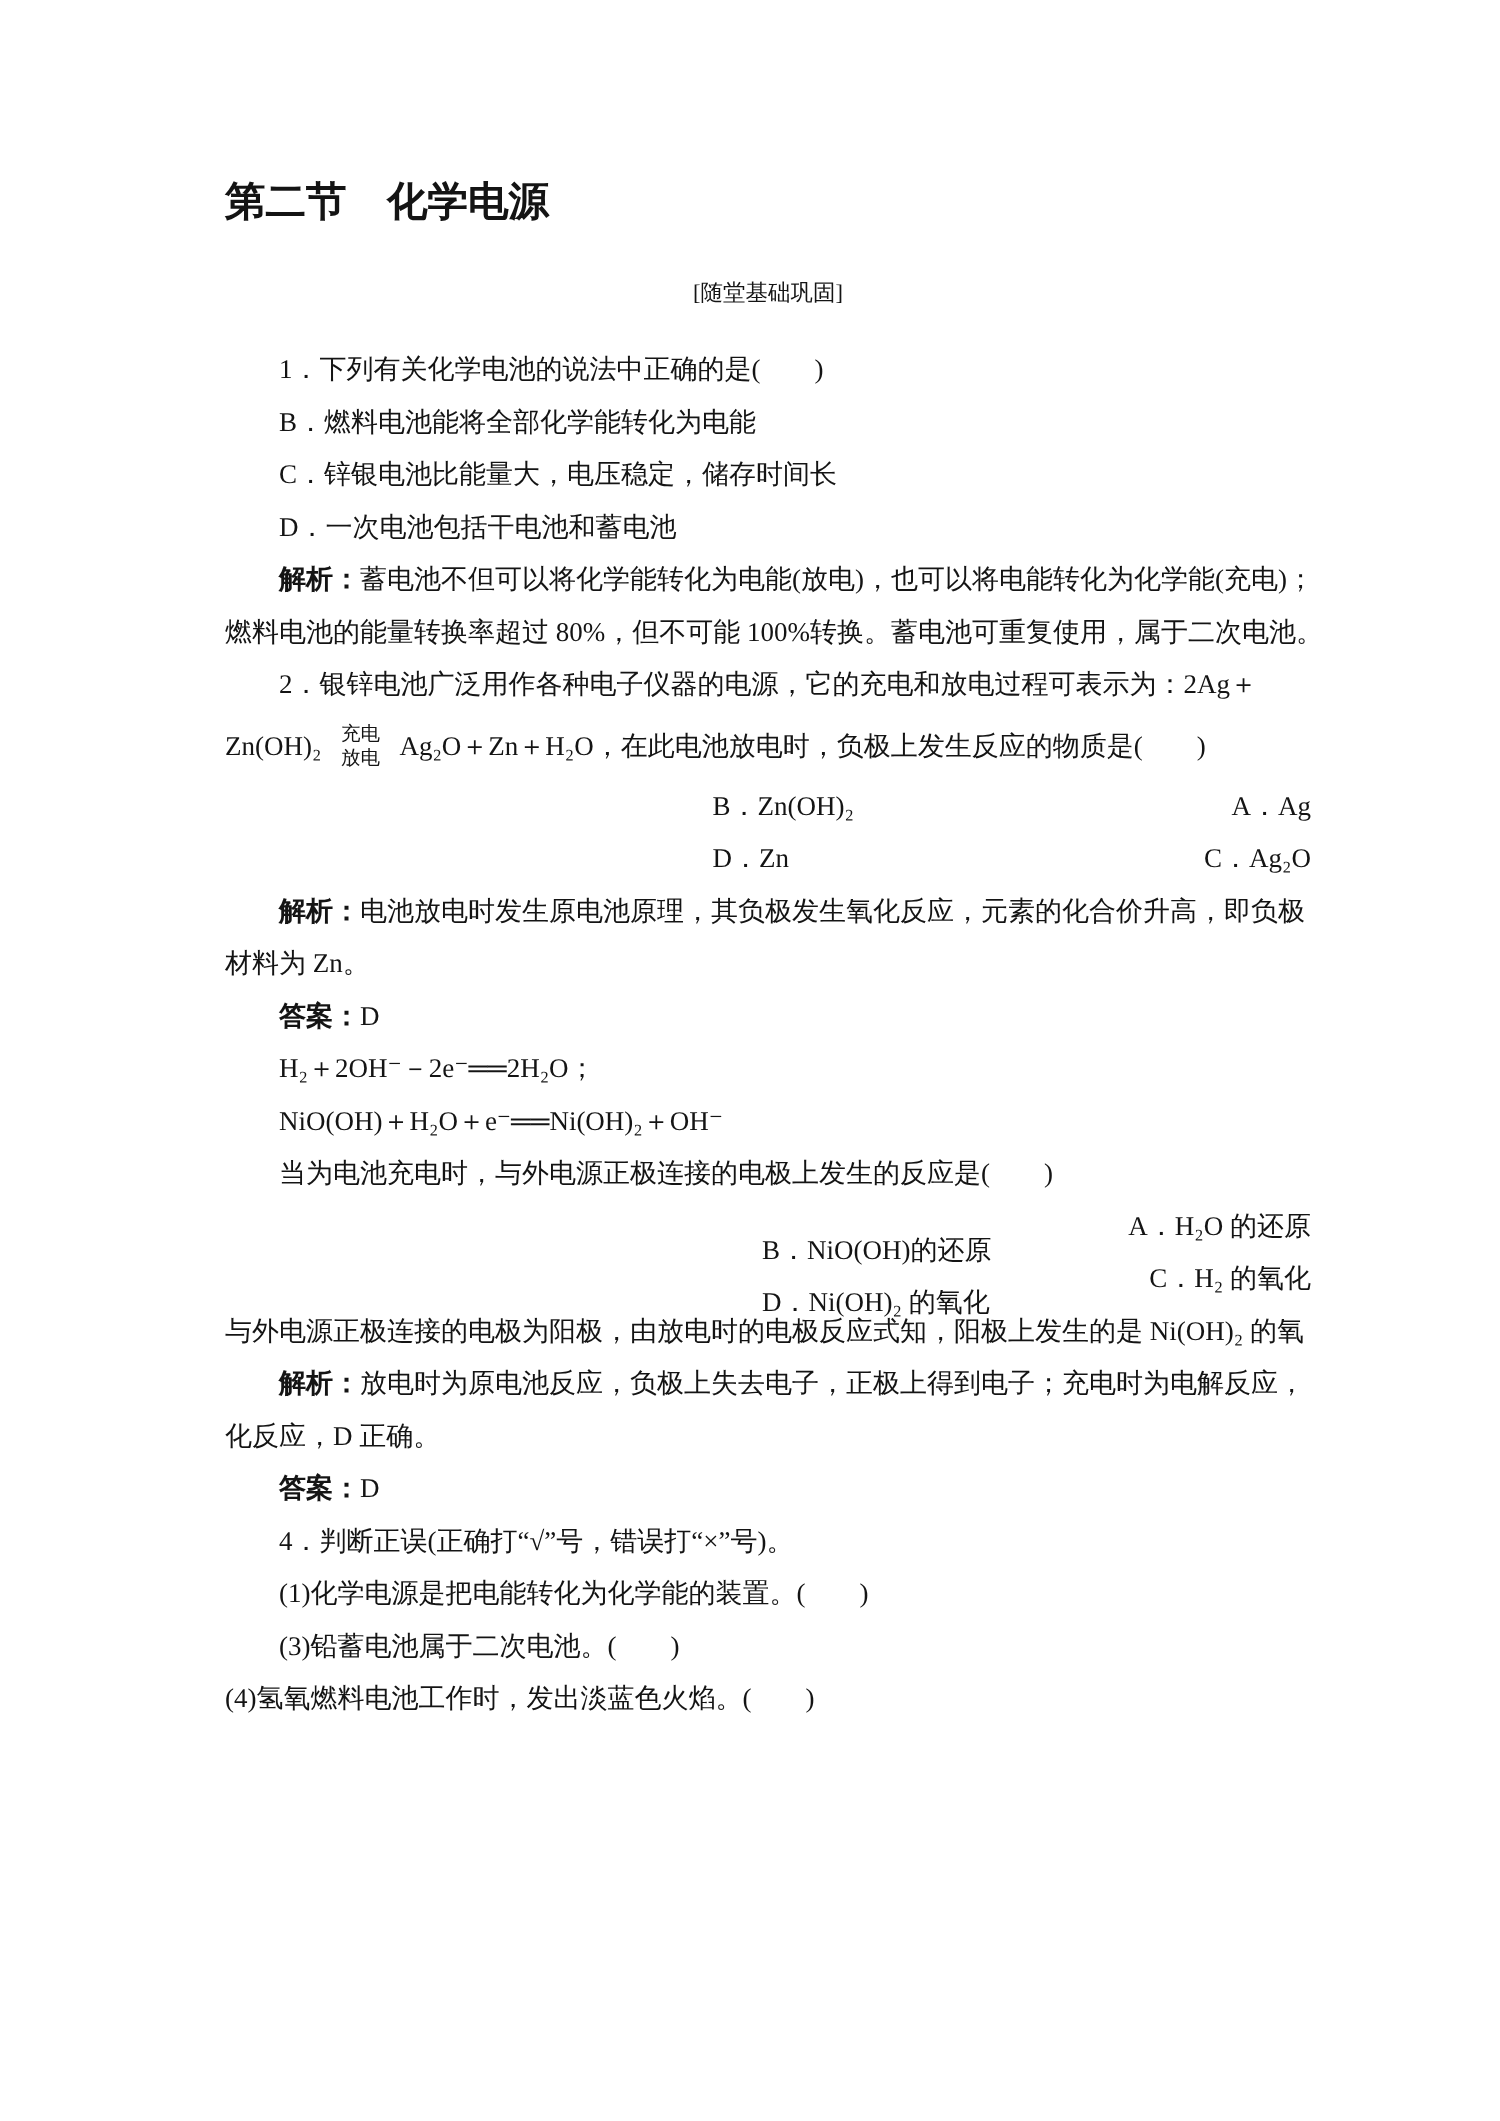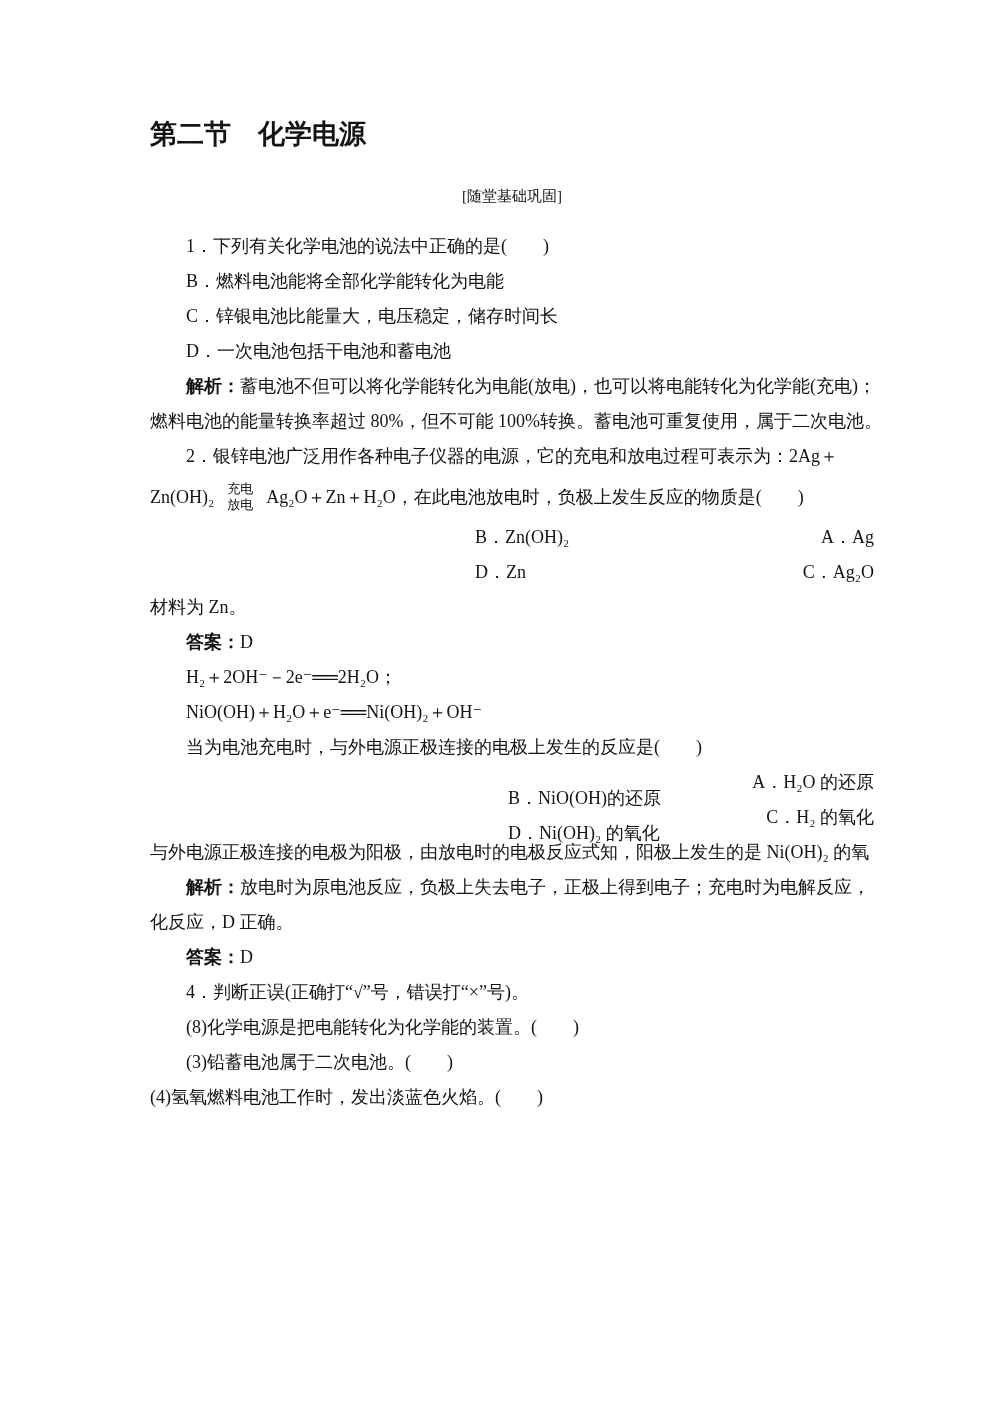--- a/index.html
+++ b/index.html
@@ -92,20 +92,23 @@
       <span>Ag₂O＋Zn＋H₂O，在此电池放电时，负极上发生反应的物质是(　　)</span>
     </div>
     <div class="line indent opt-row">
       <span>A．Ag</span>
       <span class="opt2-q2">B．Zn(OH)₂</span>
     </div>
     <div class="line indent opt-row">
       <span>C．Ag₂O</span>
       <span class="opt2-q2">D．Zn</span>
     </div>
+    <div class="line indent">
+      <span class="bold">解析：</span><span>电池放电时发生原电池原理，其负极发生氧化反应，元素的化合价升高，即负极</span>
+    </div>
     <div class="line">材料为 Zn。</div>
     <div class="line indent">
       <span class="bold">答案：</span><span>D</span>
     </div>
 
     <div class="line indent">H₂＋2OH⁻－2e⁻══2H₂O；</div>
     <div class="line indent">NiO(OH)＋H₂O＋e⁻══Ni(OH)₂＋OH⁻</div>
     <div class="line indent">当为电池充电时，与外电源正极连接的电极上发生的反应是(　　)</div>
     <div class="line indent opt-row">
       <span>A．H₂O 的还原</span>
@@ -118,18 +121,18 @@
     <div class="line">与外电源正极连接的电极为阳极，由放电时的电极反应式知，阳极上发生的是 Ni(OH)₂ 的氧</div>
     <div class="line indent">
       <span class="bold">解析：</span><span>放电时为原电池反应，负极上失去电子，正极上得到电子；充电时为电解反应，</span>
     </div>
     <div class="line">化反应，D 正确。</div>
     <div class="line indent">
       <span class="bold">答案：</span><span>D</span>
     </div>
 
     <div class="line indent">4．判断正误(正确打“√”号，错误打“×”号)。</div>
-    <div class="line indent">(8)化学电源是把电能转化为化学能的装置。(　　)</div>
+    <div class="line indent">(1)化学电源是把电能转化为化学能的装置。(　　)</div>
     <div class="line indent">(3)铅蓄电池属于二次电池。(　　)</div>
     <div class="line">(4)氢氧燃料电池工作时，发出淡蓝色火焰。(　　)</div>
 
   </div>
 </div>
 
 </body></html>

